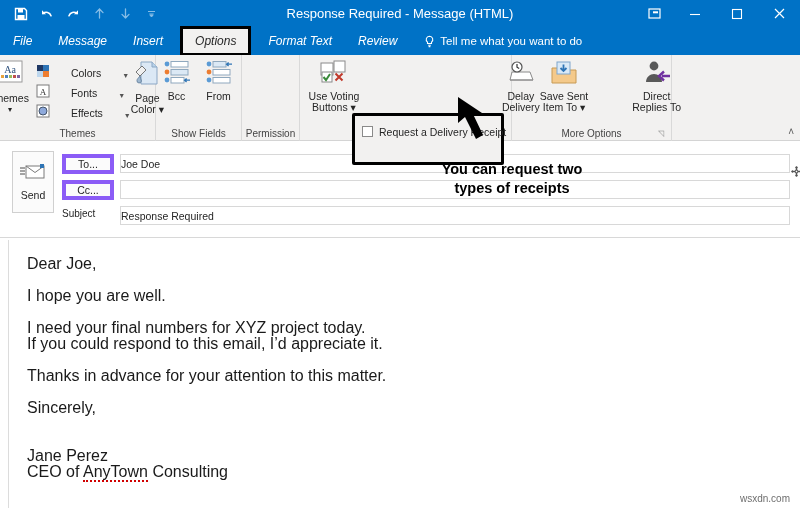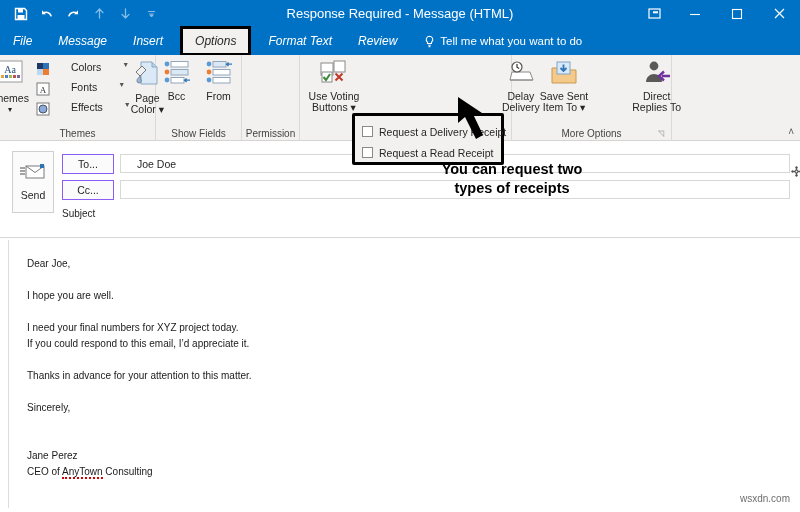--- a/index.html
+++ b/index.html
@@ -115,21 +115,21 @@
     width: 54px; padding-top: 3px;
     font-size: 10.5px; color: #262626; text-align: center;
     line-height: 11px;
   }
   .bigbtn .ico { margin-bottom: 3px; }
   .bigbtn .lbl { white-space: nowrap; }
 
   
   .smallstack { display: flex; flex-direction: column; gap: 2px; padding-top: 4px; }
   .smallbtn {
-    display: flex; align-items: flex-start; gap: 20px;
+    display: flex; align-items: flex-end; gap: 20px;
     font-size: 10.5px; color: #262626;
     height: 18px;
   }
   .smallbtn .ico { width: 16px; height: 16px; display:flex; align-items:center; justify-content:center;}
   .caret { font-size: 7px; color: #555; margin-left: 1px; }
 
   
   .tracking-hl {
     position: absolute;
     left: 352px; top: 58px;
@@ -170,37 +170,37 @@
     border: 1px solid #d0d0d0;
     background: #fbfbfb;
     display: flex; flex-direction: column;
     align-items: center; justify-content: center;
     font-size: 10.5px; color: #262626;
   }
   .sendbtn .ico { margin-bottom: 6px; }
   .fieldbtn {
     position: absolute;
     width: 52px; height: 20px;
-    border: 1px solid #8b5cf6;
+    border: 4px solid #8b5cf6;
     background: #fbfbfb;
     font-size: 10.5px; color: #262626;
     display: flex; align-items: center; justify-content: center;
   }
   .fieldlbl {
     position: absolute;
     font-size: 10px; color: #262626;
   }
   .fieldinput {
     position: absolute;
     height: 19px;
     border: 1px solid #d8d8d8;
     background: #ffffff;
     font-size: 10.5px; color: #262626;
     display: flex; align-items: center;
-    padding-left: 16px;
+    padding-left: 0;
   }
   .movecursor {
     position: absolute; left: 791px; top: 163px;
     width: 11px; height: 11px; color: #555;
   }
 
   
   .callout {
     position: absolute;
     left: 382px; top: 160px;
@@ -228,21 +228,21 @@
     background: #ffffff;
     border-top: 1px solid #d8d8d8;
   }
   .bodyframe {
     position: absolute; left: 8px; top: 2px;
     width: 784px; height: 268px;
     border-left: 1px solid #dcdcdc;
   }
   .bodytext {
     position: absolute; left: 18px; top: 16px;
-    font-size: 10px; color: #1a1a1a;
+    font-size: 16px; color: #1a1a1a;
     line-height: 16px;
   }
   .bodytext p { margin: 0 0 16px 0; }
   .bodytext p.tight { margin-bottom: 0; }
   .bodytext p.gap2 { margin-bottom: 32px; }
   .misspelled {
     border-bottom: 2px dotted #d00000;
     text-decoration: none;
   }
   .watermark {
@@ -507,24 +507,20 @@
       <div class="dialog-launcher">◹</div>
     </div>
 
     <div class="collapse-ribbon">˄</div>
 
     <div class="tracking-hl">
       <div class="chkrow">
         <span class="chkbox"></span>
         <span>Request a Delivery Receipt</span>
       </div>
-      <div class="chkrow">
-        <span class="chkbox"></span>
-        <span>Request a Read Receipt</span>
-      </div>
     </div>
   </div>
 
   <div class="msghdr">
     <div class="sendbtn">
       <span class="ico">
         <svg width="26" height="18" viewBox="0 0 26 18">
           <rect x="6" y="3" width="18" height="12" fill="#fff" stroke="#7a7a7a"></rect>
           <path d="M6 3l9 6.5L24 3" fill="none" stroke="#7a7a7a"></path>
           <rect x="20" y="1" width="4" height="4" fill="#2e74b5"></rect>
@@ -533,20 +529,21 @@
       </span>
       <span>Send</span>
     </div>
 
     <div class="fieldbtn" style="left:62px; top:12px;">To...</div>
     <div class="fieldbtn" style="left:62px; top:38px;">Cc...</div>
     <div class="fieldlbl" style="left:62px; top:66px;">Subject</div>
 
     <div class="fieldinput" style="left:120px; top:12px; width:670px;">Joe Doe</div>
     <div class="fieldinput" style="left:120px; top:38px; width:670px;"></div>
+    <div class="fieldinput" style="left:120px; top:64px; width:670px;">Response Required</div>
   </div>
 
   <div class="movecursor">
     <svg width="11" height="11" viewBox="0 0 11 11">
       <path d="M5.5 0.5v10M0.5 5.5h10" stroke="#555" stroke-width="1.6"></path>
       <path d="M5.5 0.2l1.6 1.8h-3.2zM5.5 10.8l1.6-1.8h-3.2zM0.2 5.5l1.8-1.6v3.2zM10.8 5.5l-1.8-1.6v3.2z" fill="#555"></path>
       <rect x="4.3" y="4.3" width="2.4" height="2.4" fill="#fff" stroke="#555" stroke-width=".7"></rect>
     </svg>
   </div>
 

